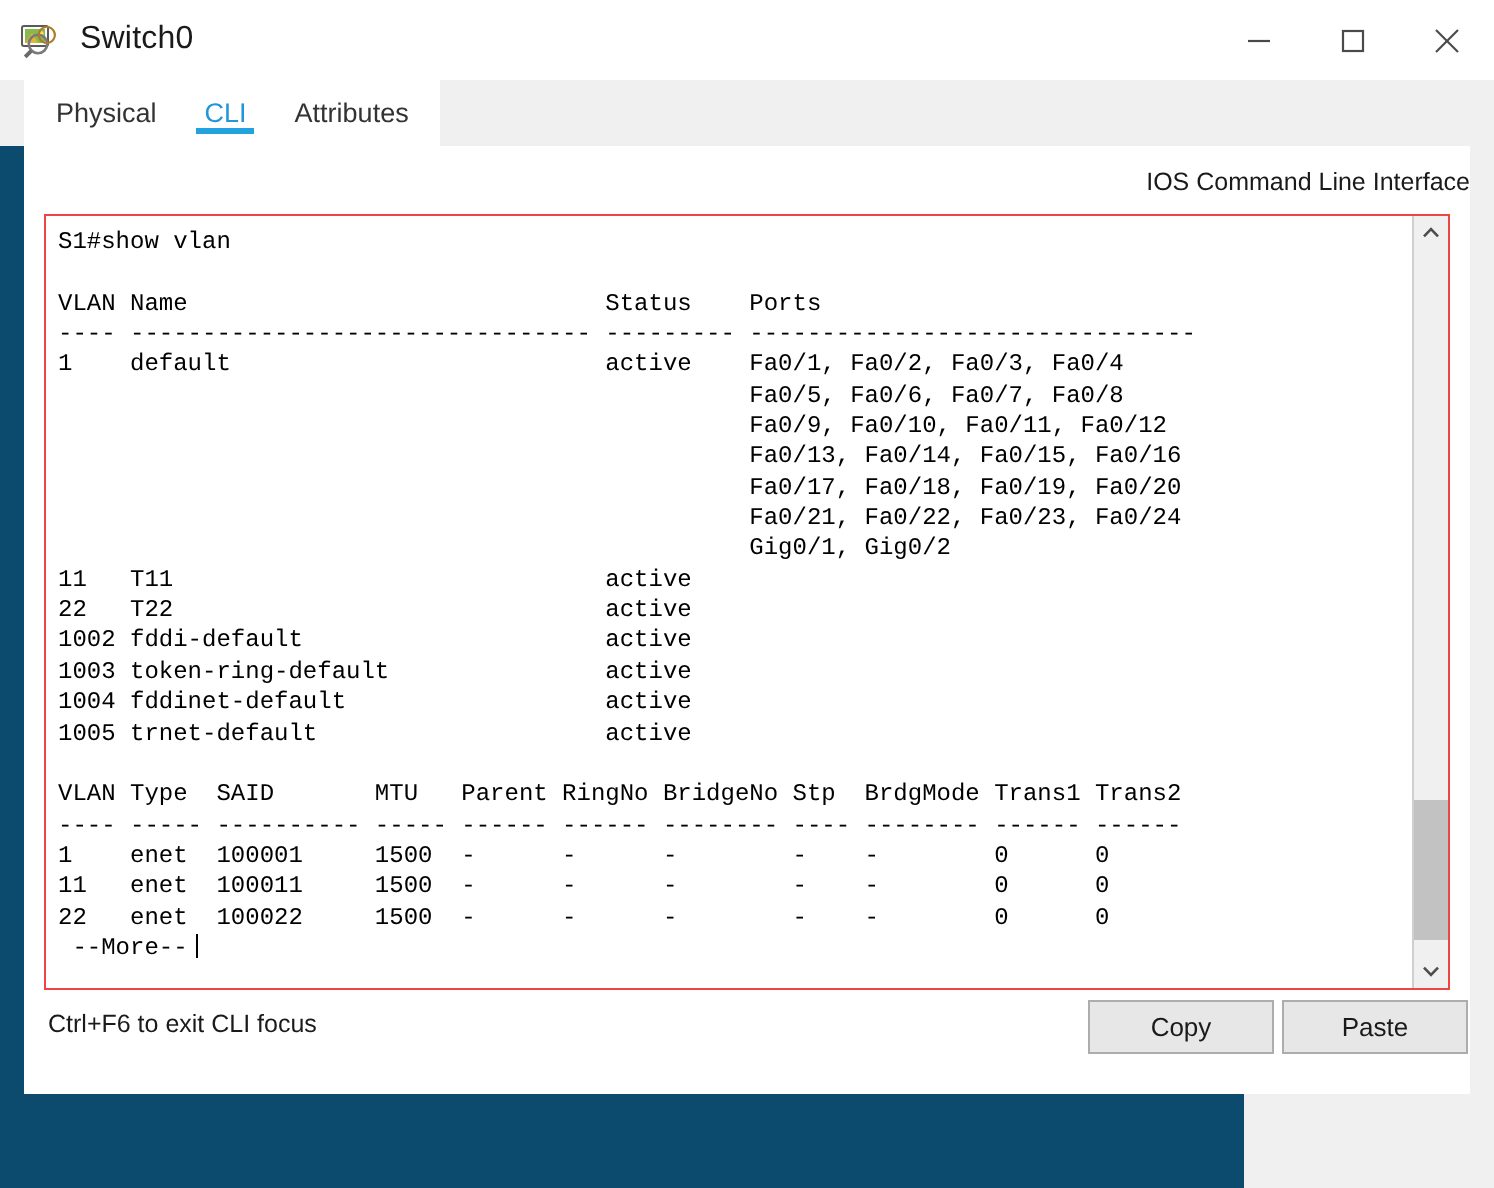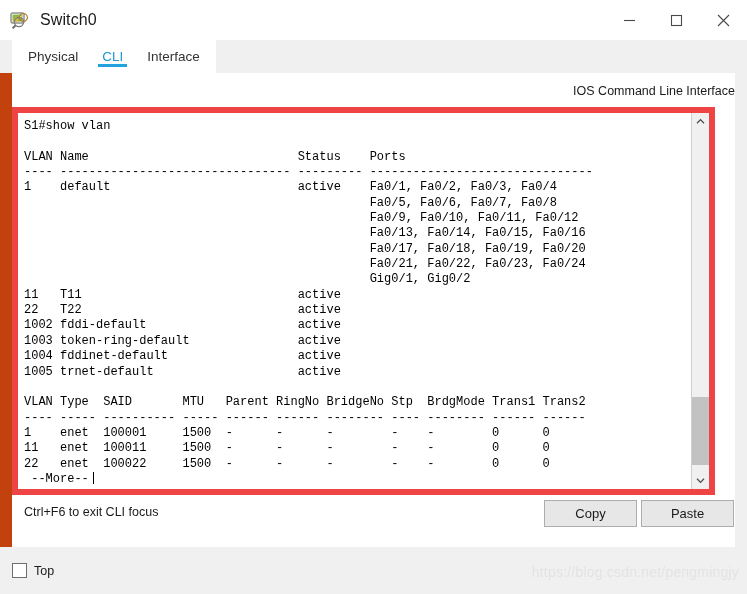--- a/index.html
+++ b/index.html
@@ -13,21 +13,21 @@
     font-family: "Liberation Sans", sans-serif;
     overflow: hidden;
   }
 
   
   #window {
     position: absolute;
     left: 0; top: 0;
     width: 622px;
     height: 594px;
-    background: #c2410c;
+    background: #0c4a6e;
     box-sizing: border-box;
   }
 
   
   #titlebar {
     position: absolute;
     left: 0; top: 0;
     width: 747px;
     height: 40px;
     background: #ffffff;
@@ -112,24 +112,24 @@
     left: 0; top: 11px;
     width: 723px;
     text-align: right;
     font-size: 12.5px;
     color: #1a1a1a;
   }
 
   
   #terminal-wrap {
     position: absolute;
-    left: 0; top: 34px;
+    left: 10px; top: 34px;
     width: 703px;
     height: 388px;
-    border: 6px solid #ef4444;
+    border: 1px solid #ef4444;
     box-sizing: border-box;
     background: #ffffff;
     display: flex;
   }
   #terminal {
     flex: 1 1 auto;
     overflow: hidden;
     padding: 6px 0 0 6px;
     box-sizing: border-box;
   }
@@ -279,21 +279,21 @@
           <line x1="13" y1="2" x2="2" y2="13" stroke="currentColor" stroke-width="1.1"></line>
         </svg>
       </div>
     </div>
   </div>
 
   <div id="tabstrip">
     <div id="tabs-inner">
       <div class="tab">Physical</div>
       <div class="tab active">CLI</div>
-      <div class="tab">Interface</div>
+      <div class="tab">Attributes</div>
     </div>
   </div>
 
   <div id="panel">
 
     <div id="panel-title">IOS Command Line Interface</div>
 
     <div id="terminal-wrap">
 
       <div id="terminal">
@@ -341,21 +341,14 @@
 
     </div>
 
     <div id="hint">Ctrl+F6 to exit CLI focus</div>
 
     <div class="pbtn" id="paste-button">Paste</div>
     <div class="pbtn" id="copy-button">Copy</div>
 
   </div>
 
-  <div id="footer">
-    <div id="top-check">
-      <span id="top-box"></span>
-      <span id="top-label">Top</span>
-    </div>
-    <div id="watermark">https://blog.csdn.net/pengmingjy</div>
-  </div>
 
 </div>
 
 </body></html>

